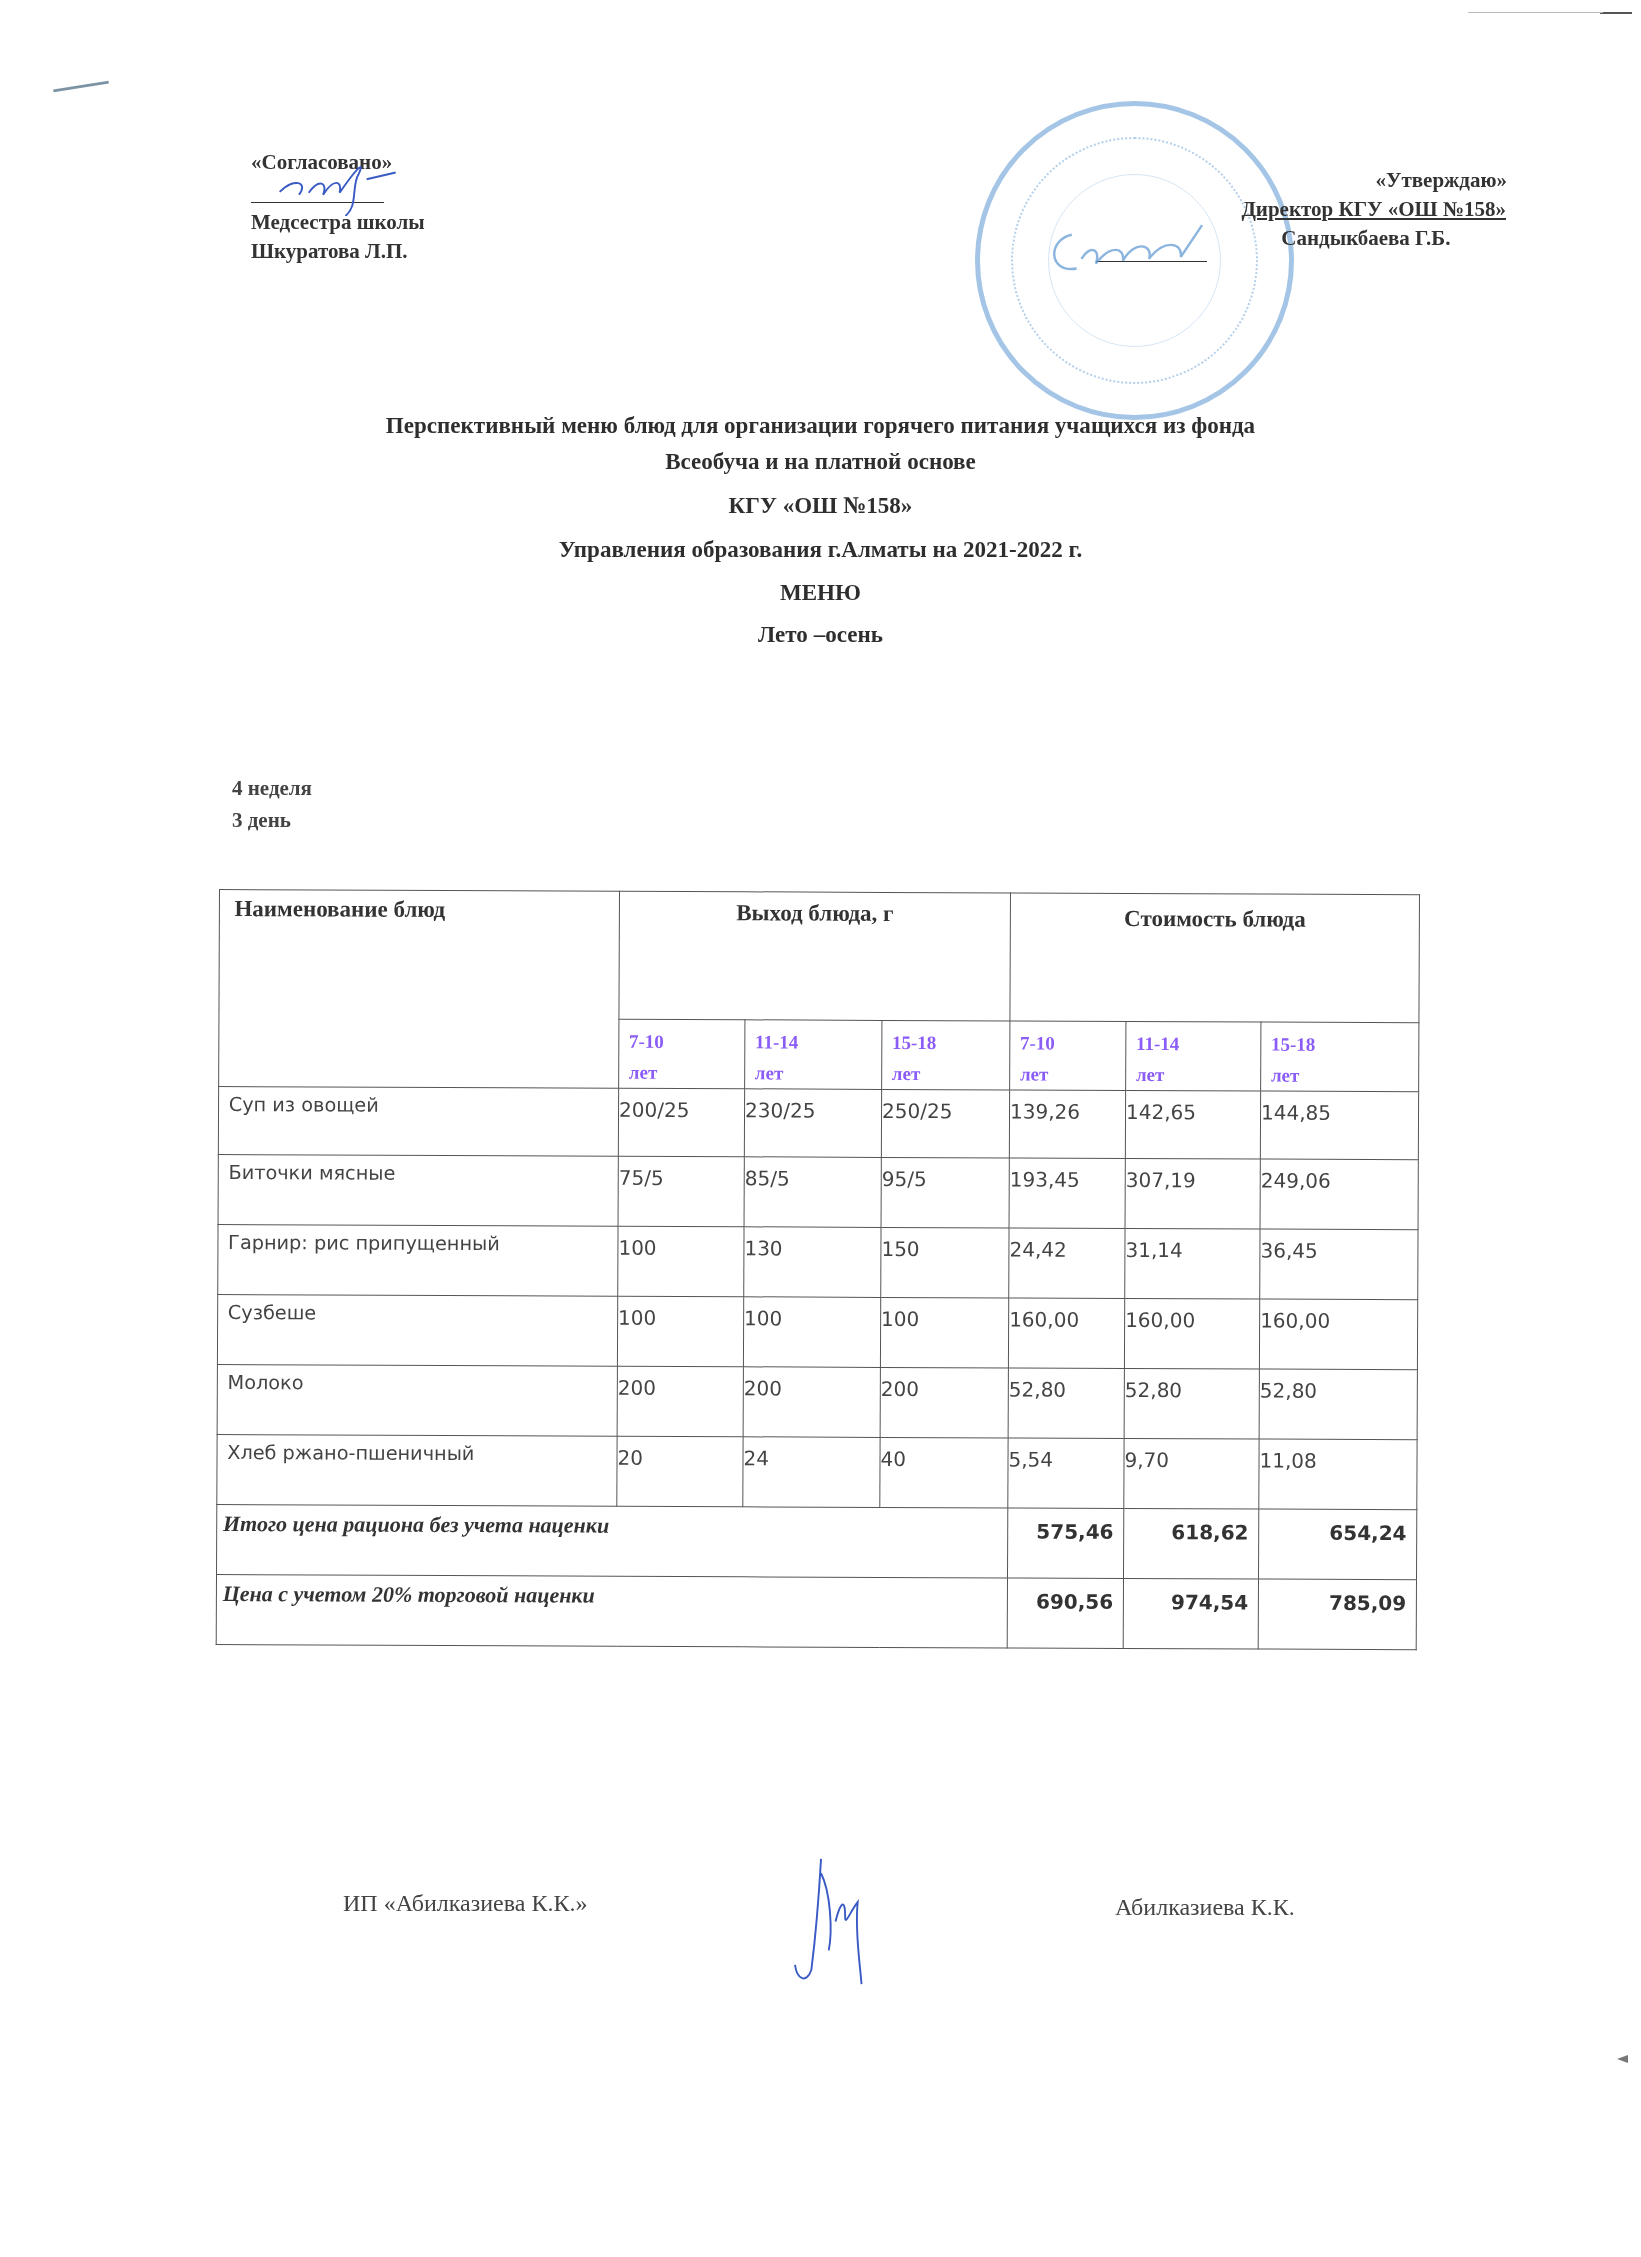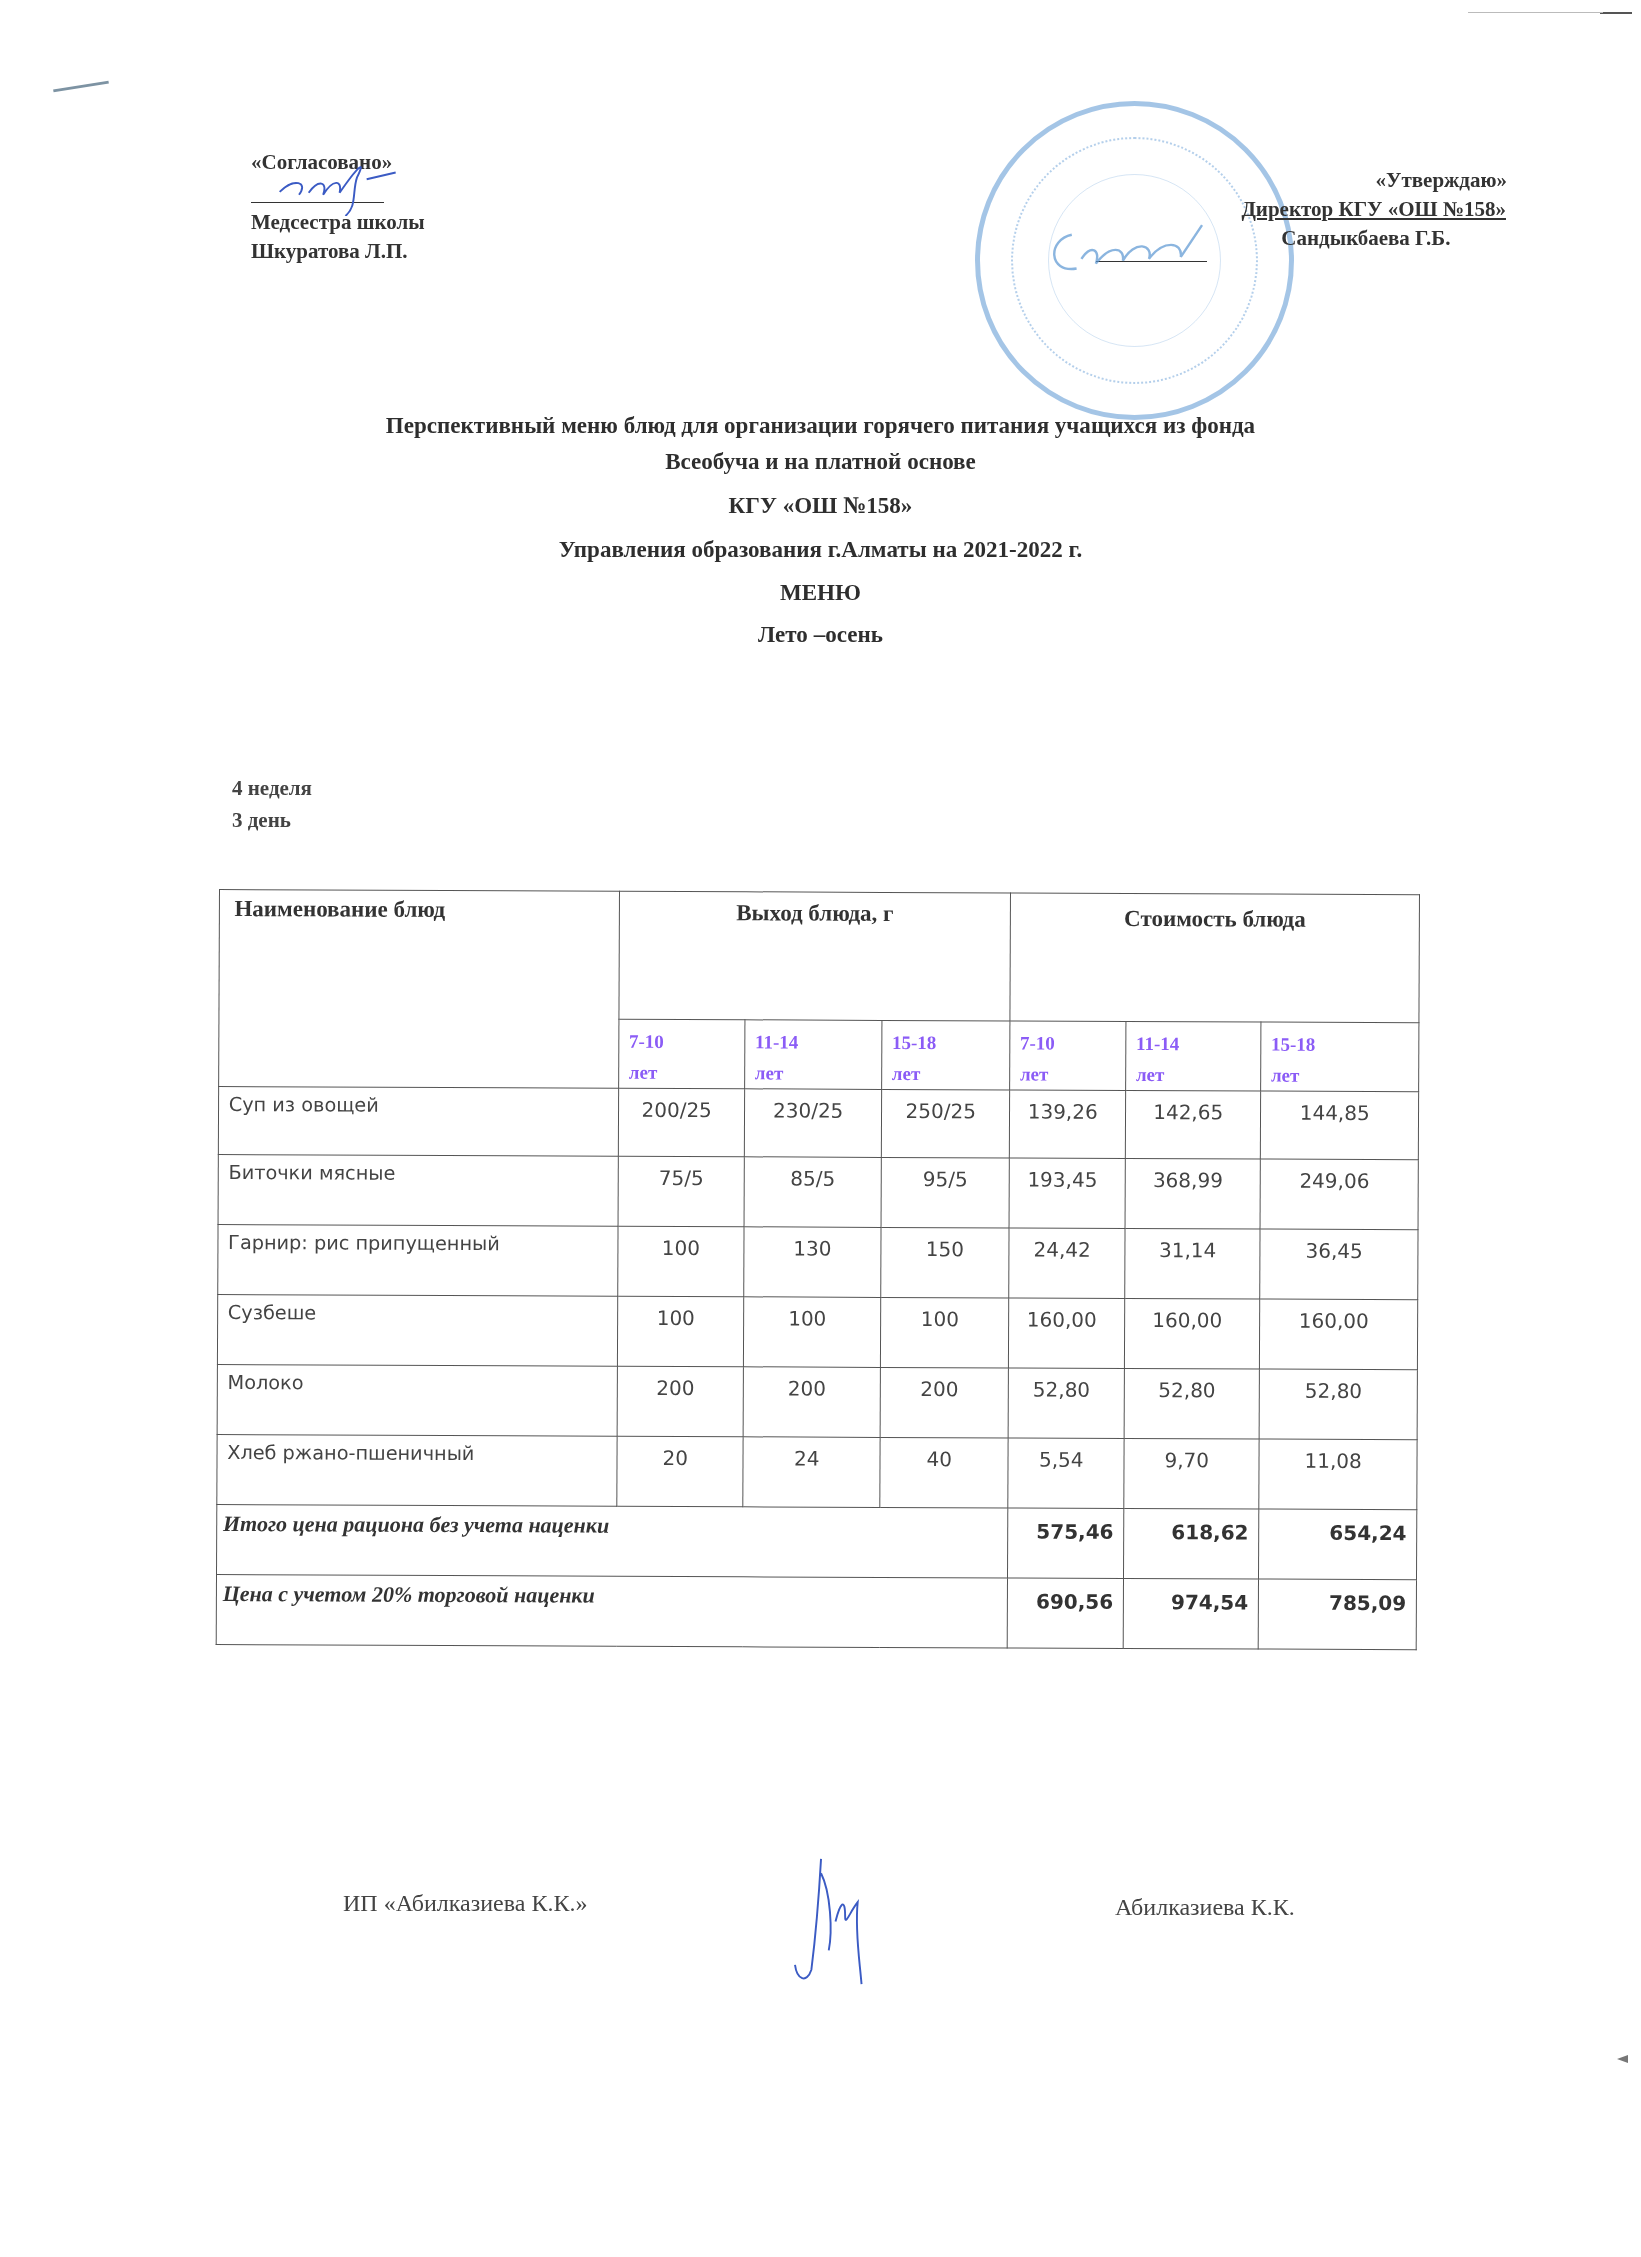--- a/index.html
+++ b/index.html
@@ -10,21 +10,21 @@
   .title { left: 0; width: 1641px; text-align: center; font-size: 24px; font-weight: bold; color: #2e2e2e;
            font-family: "Liberation Serif", serif; transform: scaleX(0.96); }
   .week { font-size: 21px; font-weight: bold; color: #444; line-height: 32px; }
 
   table.menu { position: absolute; left: 219px; top: 889px; border-collapse: collapse; table-layout: fixed;
                width: 1200px; transform: rotate(0.25deg); transform-origin: left top; }
   table.menu td { border: 1.4px solid #555; vertical-align: top; padding: 0; }
   .th-text { font-family: "Liberation Serif", serif; font-weight: bold; font-size: 23px; color: #333; }
   .age { font-family: "Liberation Serif", serif; font-weight: bold; font-size: 19px; line-height: 31px; color: #8b5cf6; padding: 5.8px 0 0 9.7px; }
   .dish { font-family: "DejaVu Sans", sans-serif; font-size: 19.3px; color: #444; padding: 5.8px 0 0 9.7px; }
-  .num { font-family: "DejaVu Sans", sans-serif; font-size: 20px; color: #444; padding: 9.7px 9.7px 0 0; text-align: center; }
+  .num { font-family: "DejaVu Sans", sans-serif; font-size: 20px; color: #444; padding: 9.7px 9.7px 0 0; text-align: left; }
   .num-c { padding: 9.7px 0 0 0; }
   .tot-label { font-family: "Liberation Serif", serif; font-style: italic; font-weight: bold; font-size: 22px; color: #333; padding: 5.8px 0 0 5.8px; }
   .tot-num { font-family: "DejaVu Sans", sans-serif; font-weight: bold; font-size: 20px; color: #333; text-align: right; padding: 11.6px 9.7px 0 0; }
 
   .stamp { left: 975px; top: 101px; width: 319px; height: 319px; border-radius: 50%;
            border: 5.8px solid rgba(90,150,210,0.55); box-sizing: border-box; }
   .stamp::before { content: ""; position: absolute; left: 31px; top: 31px; right: 31px; bottom: 31px;
            border-radius: 50%; border: 2.9px dotted rgba(90,150,210,0.45); }
   .stamp::after { content: ""; position: absolute; left: 68px; top: 68px; right: 68px; bottom: 68px;
            border-radius: 50%; border: 1.9px solid rgba(90,150,210,0.25); }
@@ -150,21 +150,21 @@
     <td>
           <div class="num num-c">85/5</div>
         </td>
     <td>
           <div class="num num-c">95/5</div>
         </td>
     <td>
           <div class="num">193,45</div>
         </td>
     <td>
-          <div class="num">368,99</div>
+          <div class="num">307,19</div>
         </td>
     <td>
           <div class="num">249,06</div>
         </td>
   </tr>
   <tr style="height:70px">
     <td>
           <div class="dish">Гарнир: рис припущенный</div>
         </td>
     <td>

